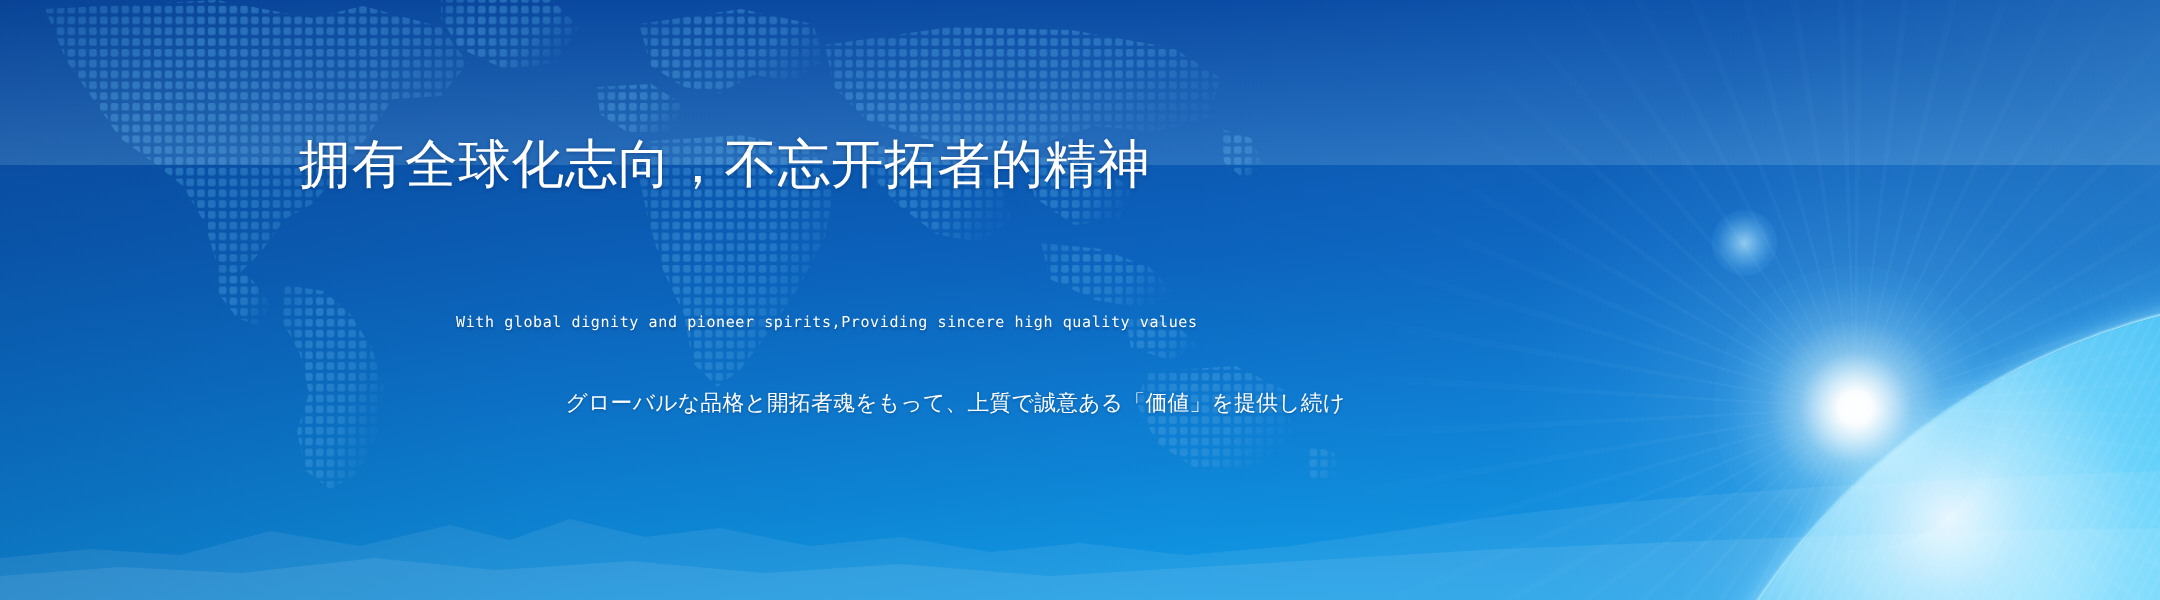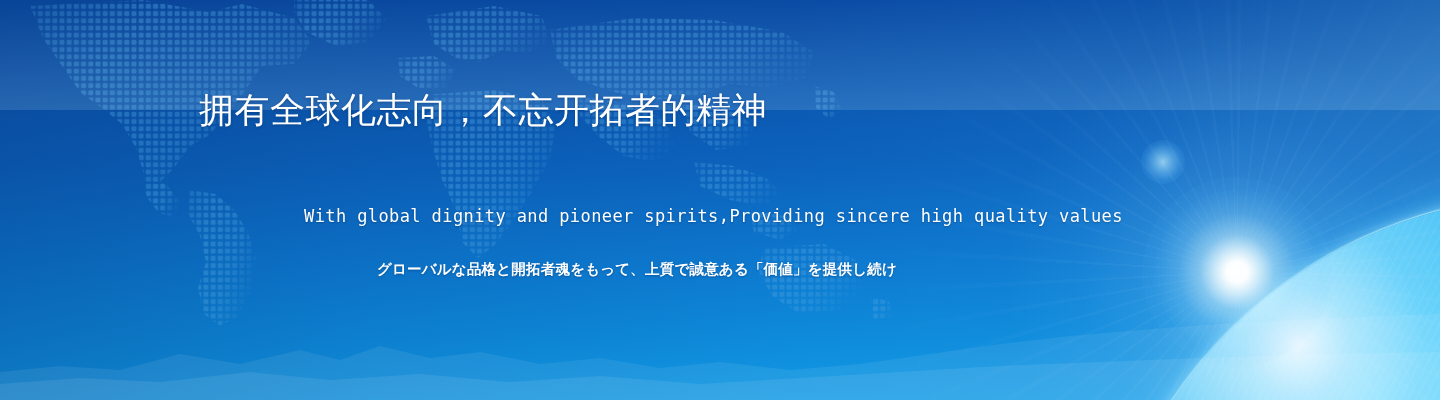--- a/index.html
+++ b/index.html
@@ -195,29 +195,29 @@
   }
   #headline-2{
     left:367px; top:133px;
     font-size:35px; line-height:40px;
     letter-spacing:.5px;
     font-family:"DejaVu Serif","Liberation Serif",serif;
     text-shadow:0 1px 3px rgba(2,40,95,.45);
   }
   #subtitle-en{
     left:304px; top:206px;
-    font-size:17px; line-height:20px;
+    font-size:10px; line-height:20px;
     letter-spacing:.4px;
     font-family:"DejaVu Sans Mono","Liberation Mono",monospace;
     text-shadow:0 1px 2px rgba(2,40,95,.40);
   }
   #subtitle-ja{
     left:377px; top:259px;
     font-size:14.5px; line-height:20px;
-    font-weight:700;
+    font-weight:400;
     letter-spacing:.2px;
     font-family:"DejaVu Sans","Liberation Sans",sans-serif;
     text-shadow:0 1px 2px rgba(2,40,95,.40);
   }
 </style>
 </head>
 <body>
 
 <div id="banner">
 

